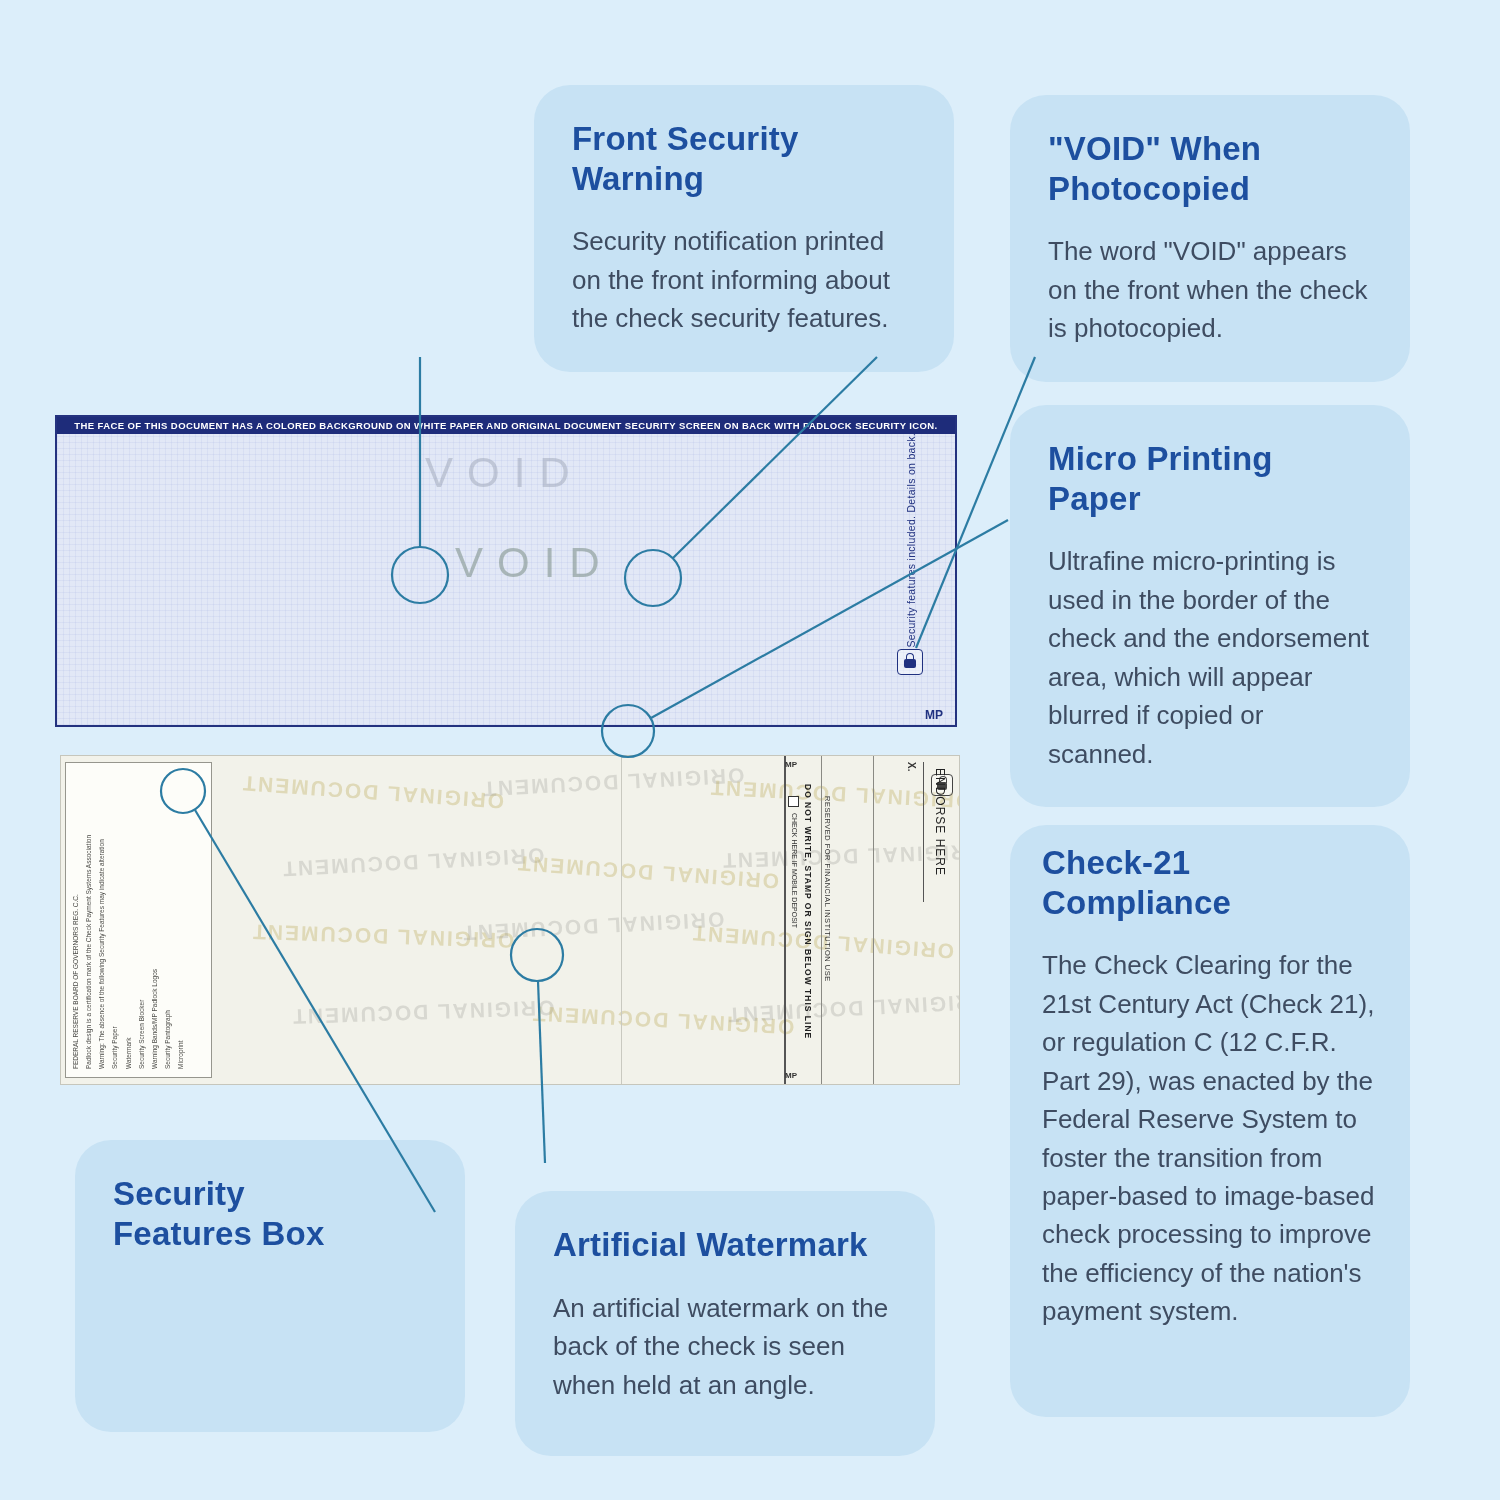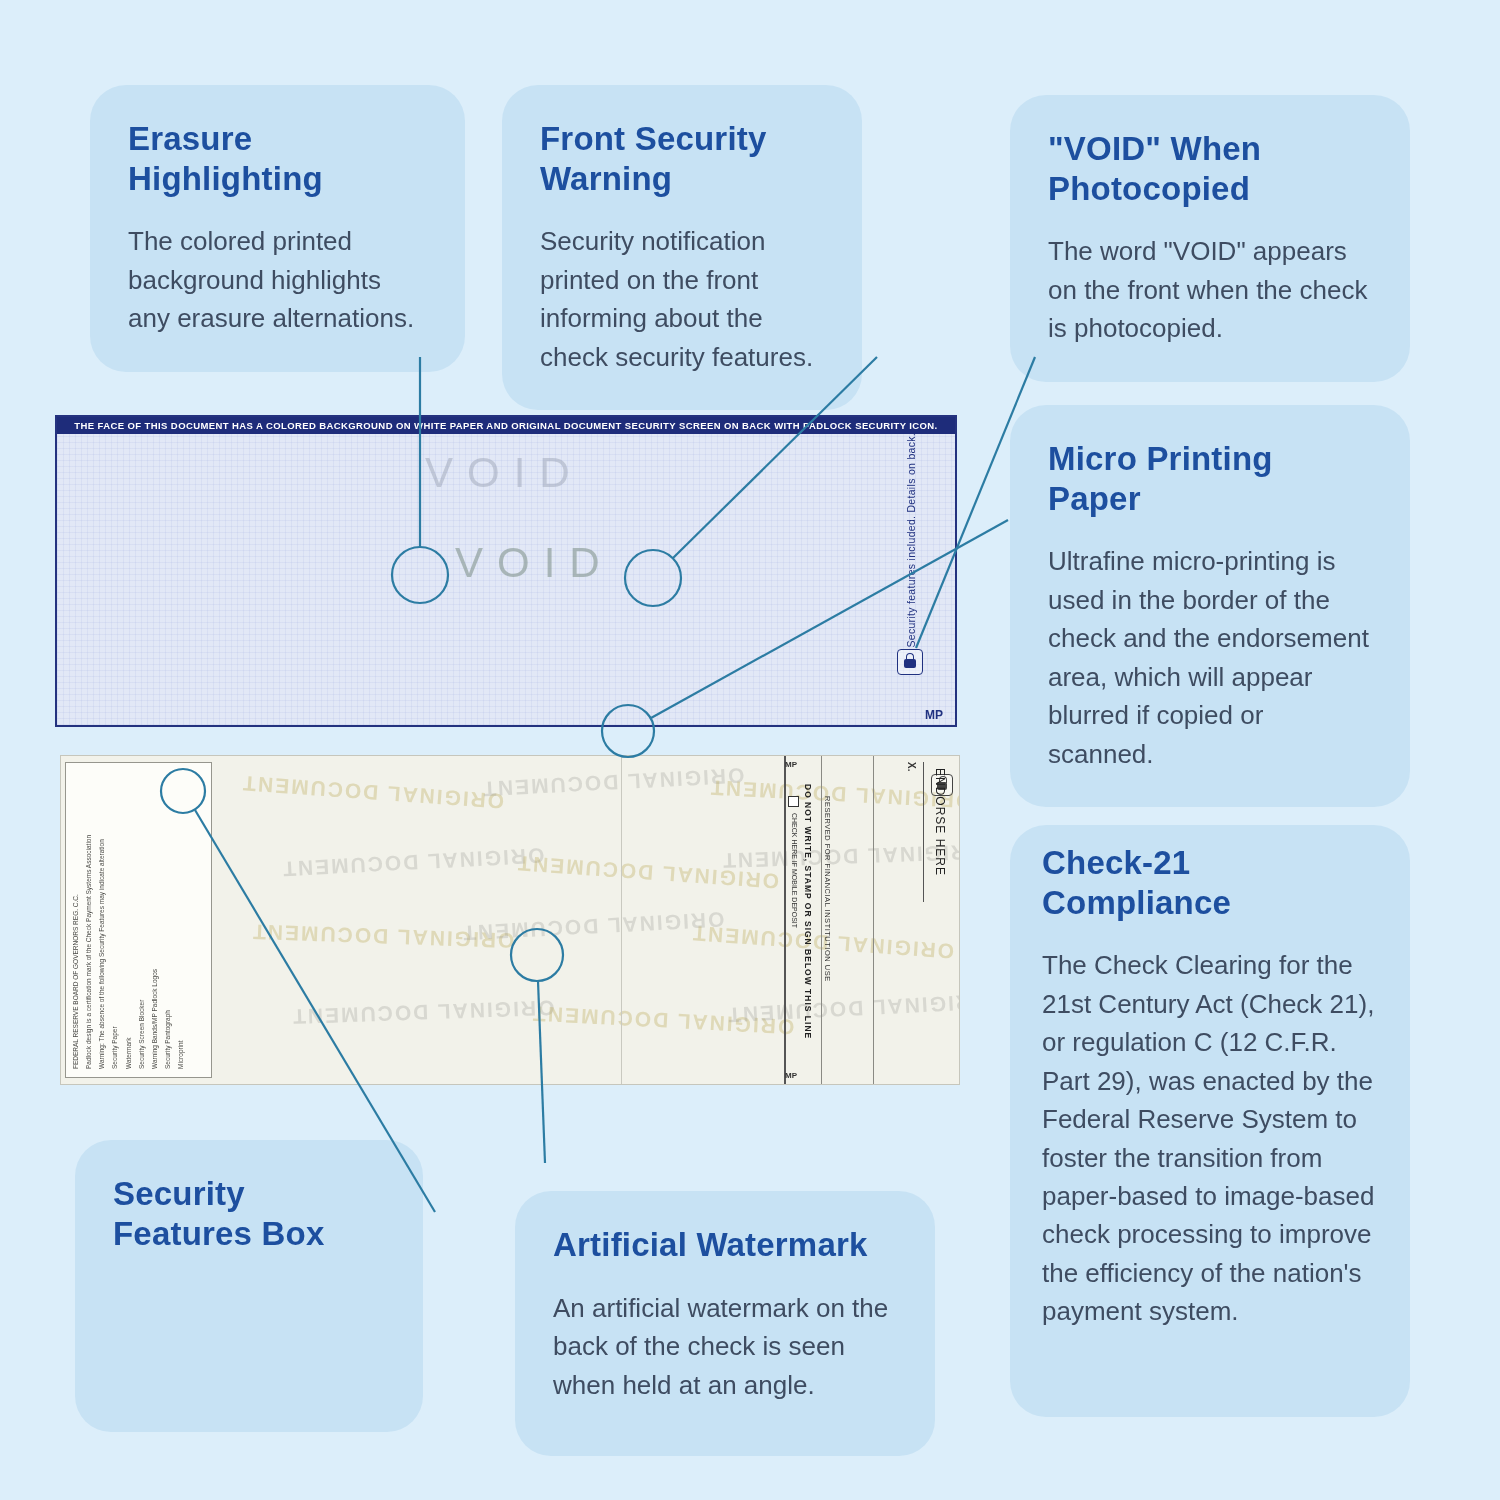--- a/index.html
+++ b/index.html
@@ -6,25 +6,25 @@
   body { font-family:"Liberation Sans", sans-serif; background:#dceefa; }
   #canvas { position:relative; width:1500px; height:1500px; background:#dceefa; overflow:hidden; }
 
   
   .card { position:absolute; background:#c7e2f4; border-radius:36px;
           padding:34px 38px; box-sizing:border-box; z-index:2; }
   .card h2 { margin:0 0 24px 0; font-size:33px; font-weight:700;
              color:#1d4f9f; line-height:1.2; letter-spacing:0.2px; }
   .card p  { margin:0; font-size:26px; color:#3e4c61; line-height:1.48; }
   .card--erasure   { left:90px;   top:85px;   width:375px; min-height:272px; }
-  .card--frontwarn { left:502px;  top:85px;   width:360px; min-height:272px; }
+  .card--frontwarn { left:534px;  top:85px;   width:420px; min-height:272px; }
   .card--void      { left:1010px; top:95px;   width:400px; min-height:262px; }
   .card--micro     { left:1010px; top:405px;  width:400px; min-height:372px; }
   .card--check21   { left:1010px; top:825px;  width:400px; min-height:592px; padding:18px 32px; }
-  .card--secbox    { left:75px;   top:1140px; width:348px; min-height:292px; }
+  .card--secbox    { left:75px;   top:1140px; width:390px; min-height:292px; }
   .card--secbox h2 { max-width:260px; margin-bottom:40px; }
   .card--secbox p  { margin-top:10px; }
   .card--wmark     { left:515px;  top:1191px; width:420px; min-height:265px; }
 
   
   .check-front { position:absolute; left:55px; top:415px; width:902px; height:312px;
                  background:#e2e8f6; border:2px solid #24327f; box-sizing:border-box; z-index:1;
                  background-image:
                    repeating-linear-gradient(0deg, rgba(90,110,200,0.08) 0 1px, transparent 1px 6px),
                    repeating-linear-gradient(90deg, rgba(90,110,200,0.08) 0 1px, transparent 1px 6px); }
@@ -141,24 +141,20 @@
       <span class="checkbox-sq"></span>
       <span>CHECK HERE IF MOBILE DEPOSIT</span>
     </div>
     <div class="vtext vt-dnw">DO NOT WRITE, STAMP OR SIGN BELOW THIS LINE</div>
     <div class="vtext vt-reserved">RESERVED FOR FINANCIAL INSTITUTION USE</div>
     <div class="vtext vt-x">X.</div>
     <div class="sign-line"></div>
     <div class="vtext vt-endorse">ENDORSE HERE</div>
   </div>
 
-  <div class="card card--erasure">
-    <h2>Erasure Highlighting</h2>
-    <p>The colored printed background highlights any erasure alternations.</p>
-  </div>
 
   <div class="card card--frontwarn">
     <h2>Front Security Warning</h2>
     <p>Security notification printed on the front informing about the check security features.</p>
   </div>
 
   <div class="card card--void">
     <h2>"VOID" When Photocopied</h2>
     <p>The word "VOID" appears on the front when the check is photocopied.</p>
   </div>

